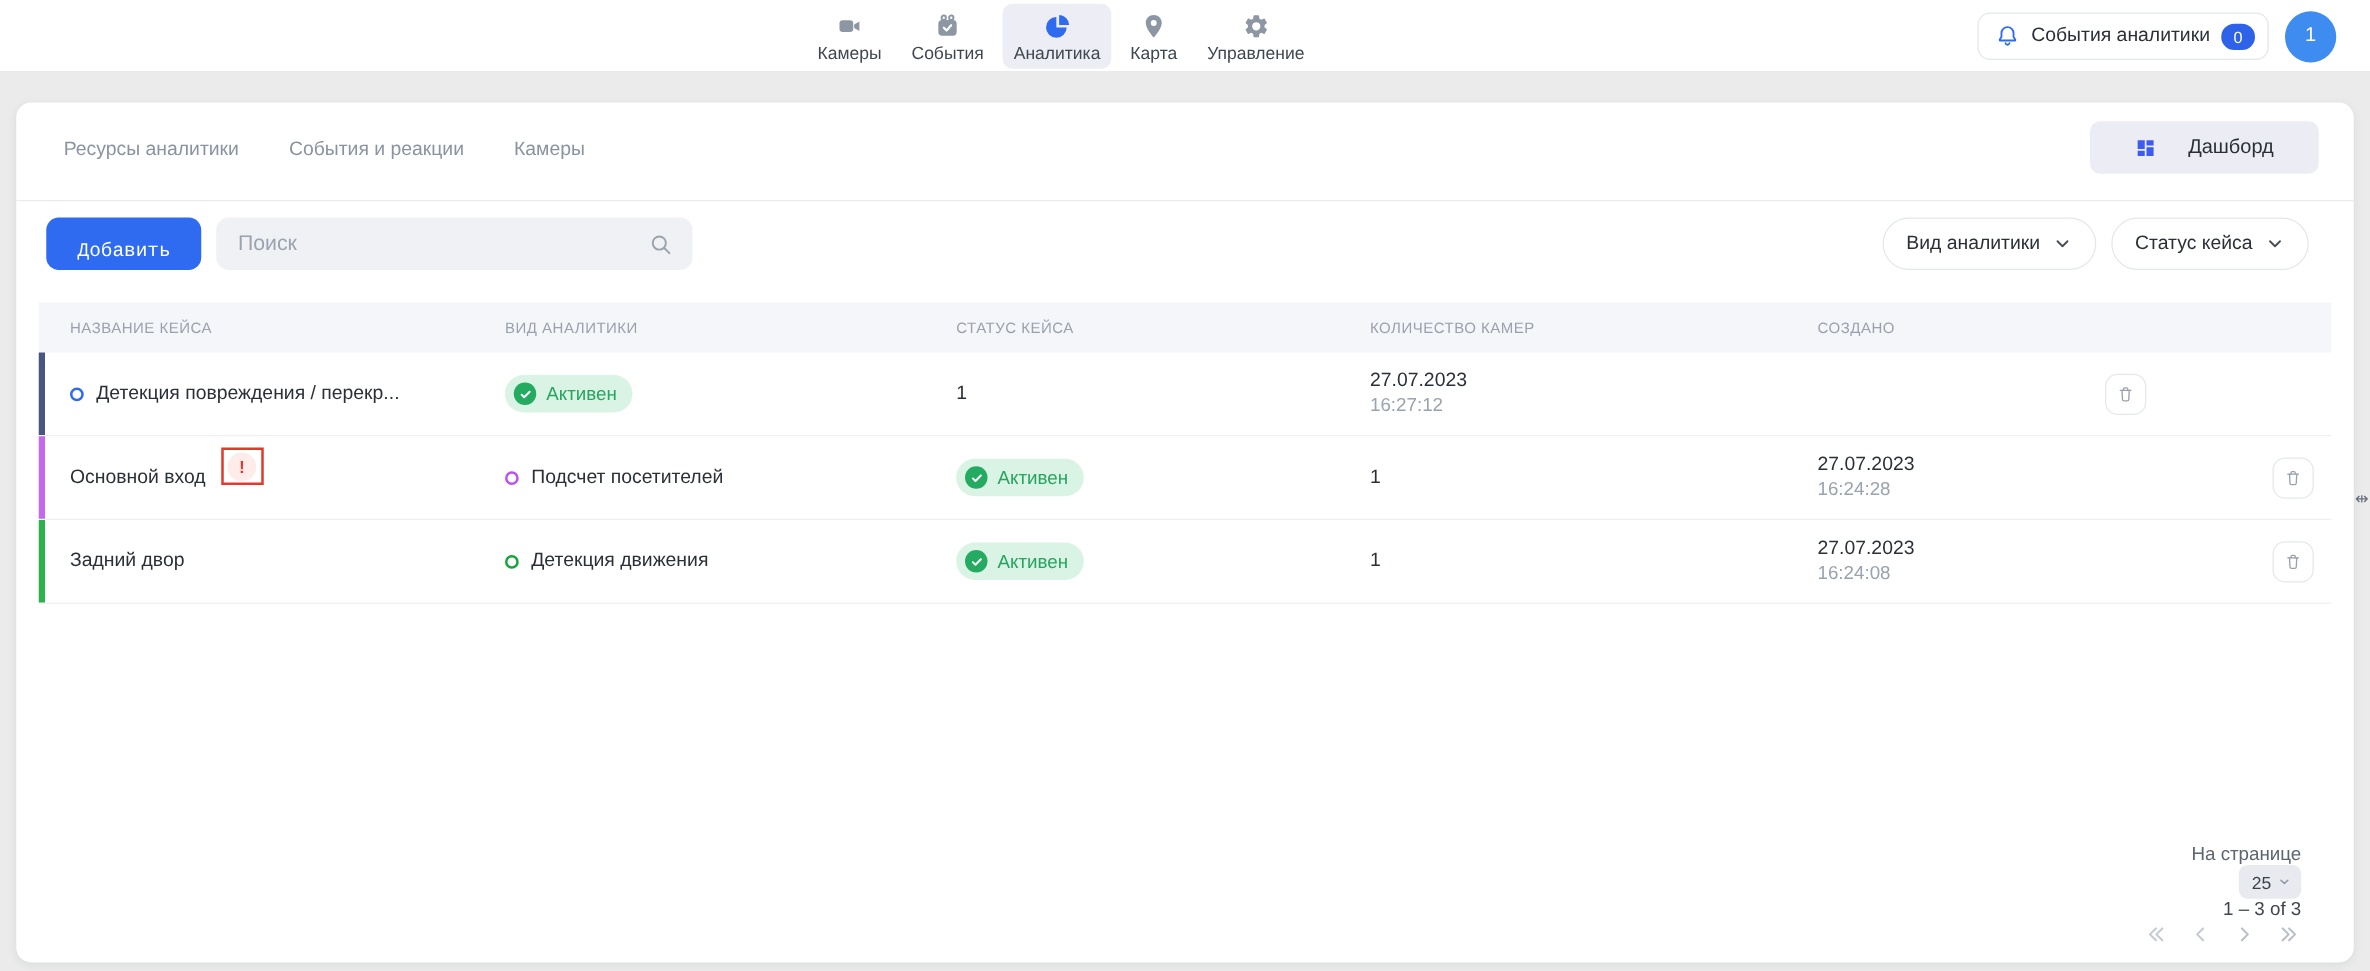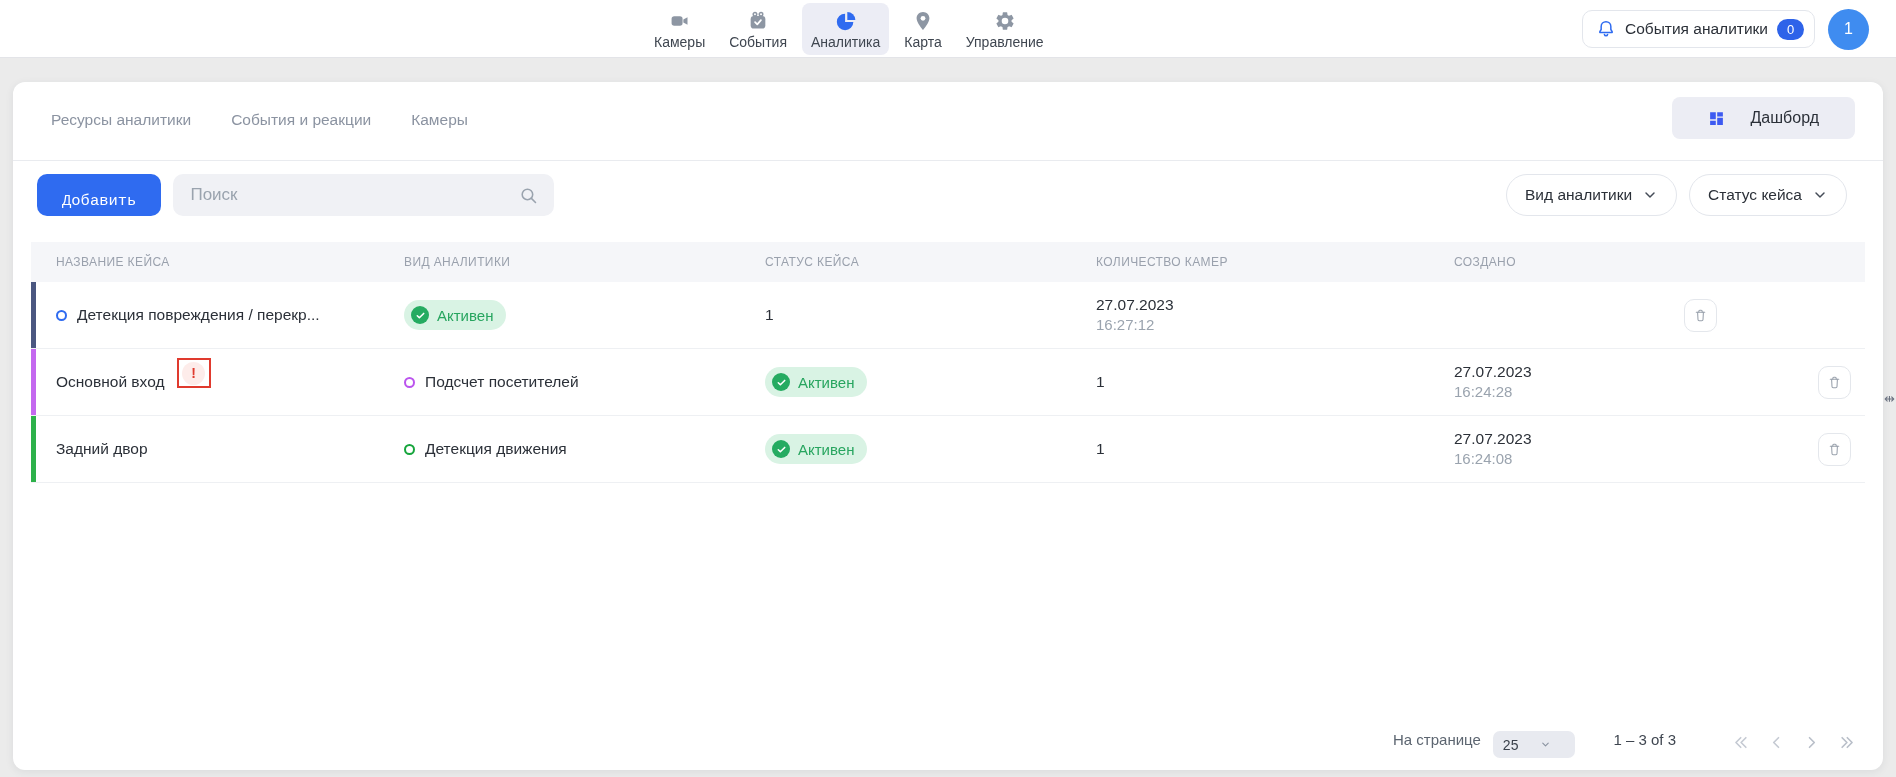--- a/index.html
+++ b/index.html
@@ -60,23 +60,23 @@
   .created .date{font-size:15.5px;color:#2b3038;line-height:18px;}
   .created .time{font-size:15px;color:#9aa3ae;line-height:18px;}
   .cell.actions{justify-content:flex-end;padding-right:14px;}
   .trash-btn{width:33px;height:33px;border-radius:10px;border:1px solid #e4e7ec;background:#fff;display:flex;align-items:center;justify-content:center;cursor:pointer;padding:0;}
 
   
   .alert-annotation{position:relative;top:-9px;margin-left:6px;width:34px;height:30px;border:2px solid #e03a2e;box-sizing:border-box;display:flex;align-items:center;justify-content:center;flex:none;}
   .alert-icon{width:23px;height:23px;border-radius:50%;background:#fdecea;color:#df3b2f;font-size:14px;font-weight:bold;display:flex;align-items:center;justify-content:center;}
 
   
-  .pagination{position:absolute;right:26px;bottom:12px;display:flex;align-items:flex-start;}
+  .pagination{position:absolute;right:42px;bottom:12px;display:flex;align-items:flex-end;flex-direction:column;}
   .pp-label{font-size:15px;color:#5c6570;}
-  .pp-select{margin-left:12px;display:flex;align-items:center;gap:22px;height:27px;padding:0 24px 0 10px;background:#e8eaf0;border-radius:7px;font-size:14px;color:#3a414b;cursor:pointer;}
+  .pp-select{margin-left:12px;display:flex;align-items:center;gap:5px;height:27px;padding:0 8px 0 10px;background:#e8eaf0;border-radius:7px;font-size:14px;color:#3a414b;cursor:pointer;}
   .range{margin-left:38px;font-size:15px;color:#3f4650;}
   .pager{margin-left:54px;display:flex;align-items:center;gap:13px;}
   .pager .pg{width:22px;height:22px;display:flex;align-items:center;justify-content:center;cursor:pointer;background:none;border:none;padding:0;}
 
   .mouse-cursor{position:absolute;left:1884px;top:391px;color:#6b7280;font-size:13px;}
 </style>
 </head>
 <body>
 
 <div class="viewport">

